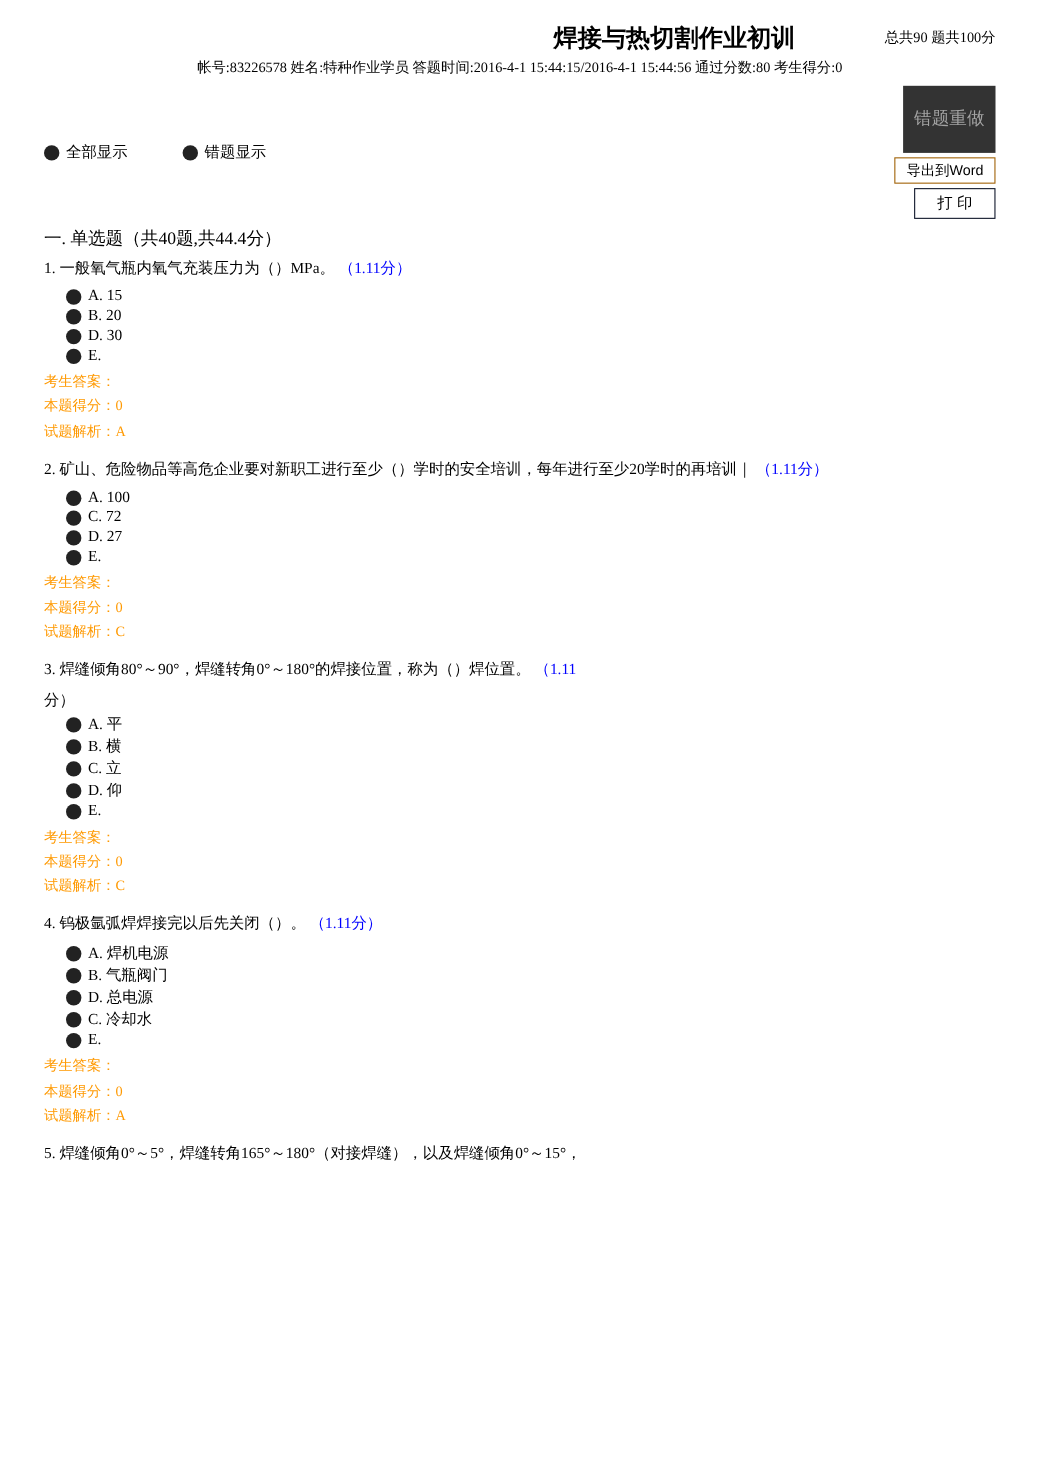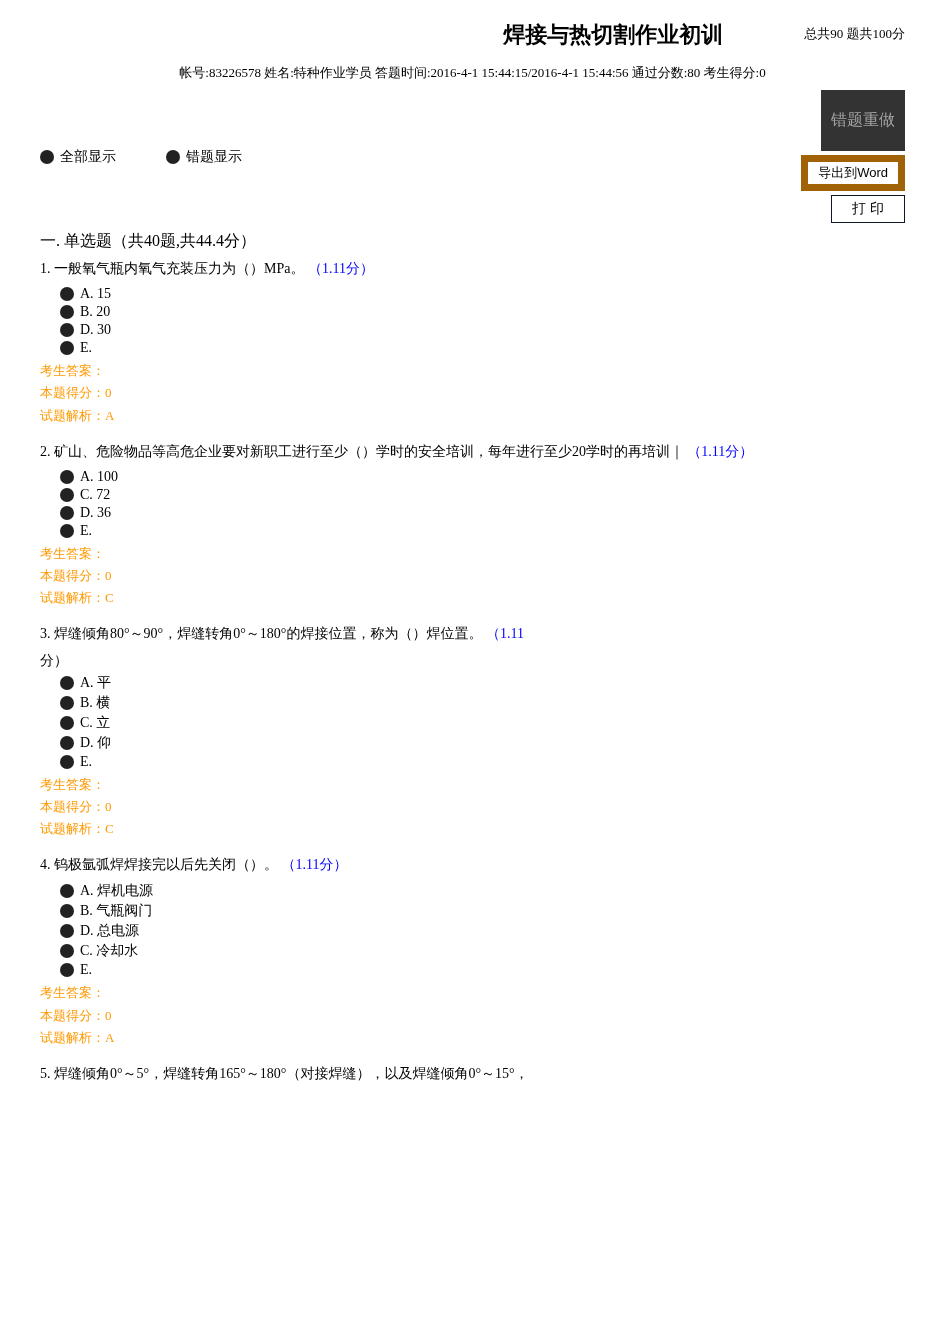--- a/index.html
+++ b/index.html
@@ -9,21 +9,21 @@
       background: #fff;
       color: #000;
       width: 945px;
       min-height: 1337px;
       padding: 20px 40px;
     }
     .page-header {
       display: flex;
       justify-content: flex-end;
       align-items: flex-start;
-      margin-bottom: 14px;
+      margin-bottom: 2px;
     }
     .page-title {
       font-size: 22px;
       font-weight: bold;
       text-align: center;
       flex: 1;
     }
     .total-info {
       font-size: 13px;
       white-space: nowrap;
@@ -52,21 +52,21 @@
       padding: 20px 10px;
       font-size: 16px;
       border: none;
       cursor: pointer;
     }
     .btn-export {
       background: #fff;
       color: #000;
       padding: 2px 10px;
       font-size: 13px;
-      border: 7px solid #a16207;
+      border: 1px solid #a16207;
       cursor: pointer;
     }
     .btn-print {
       background: #fff;
       color: #000;
       padding: 4px 20px;
       font-size: 14px;
       border: 1px solid #0f172a;
       cursor: pointer;
     }
@@ -197,21 +197,21 @@
       <div class="option-item">
           <span class="circle-dot"></span>
           <span>A. 100</span>
         </div>
       <div class="option-item">
           <span class="circle-dot"></span>
           <span>C. 72</span>
         </div>
       <div class="option-item">
           <span class="circle-dot"></span>
-          <span>D. 36</span>
+          <span>D. 27</span>
         </div>
       <div class="option-item">
           <span class="circle-dot"></span>
           <span>E.</span>
         </div>
     </div>
     <div class="answer-section">
       <div>考生答案：</div>
       <div>本题得分：0</div>
       <div>试题解析：C</div>

